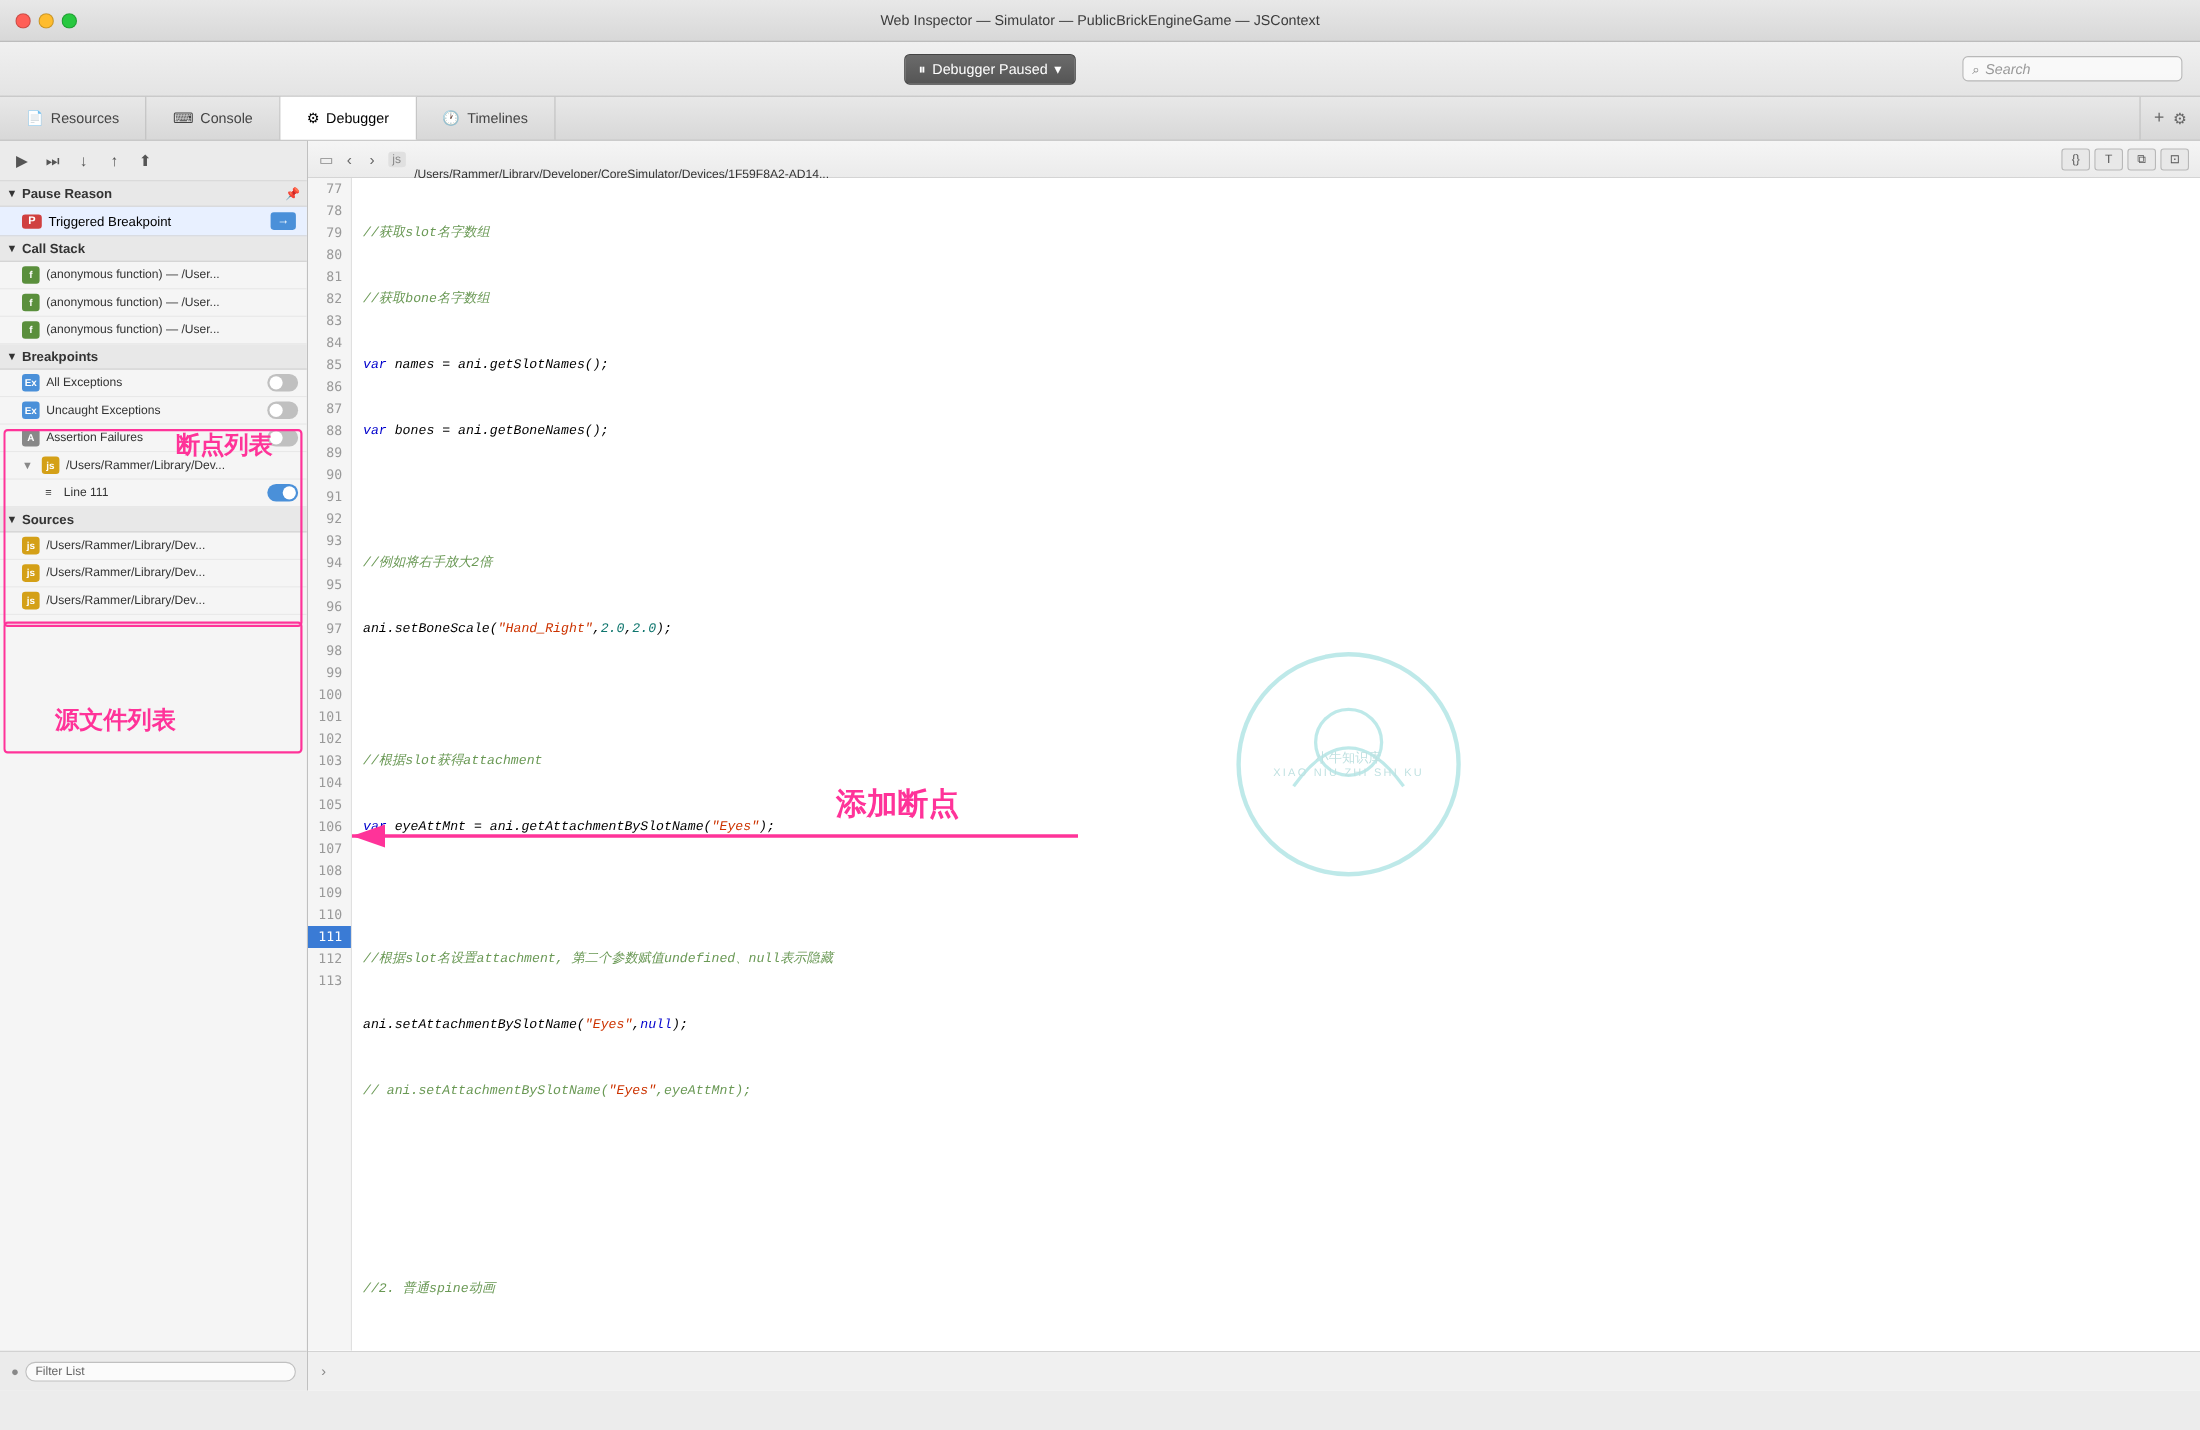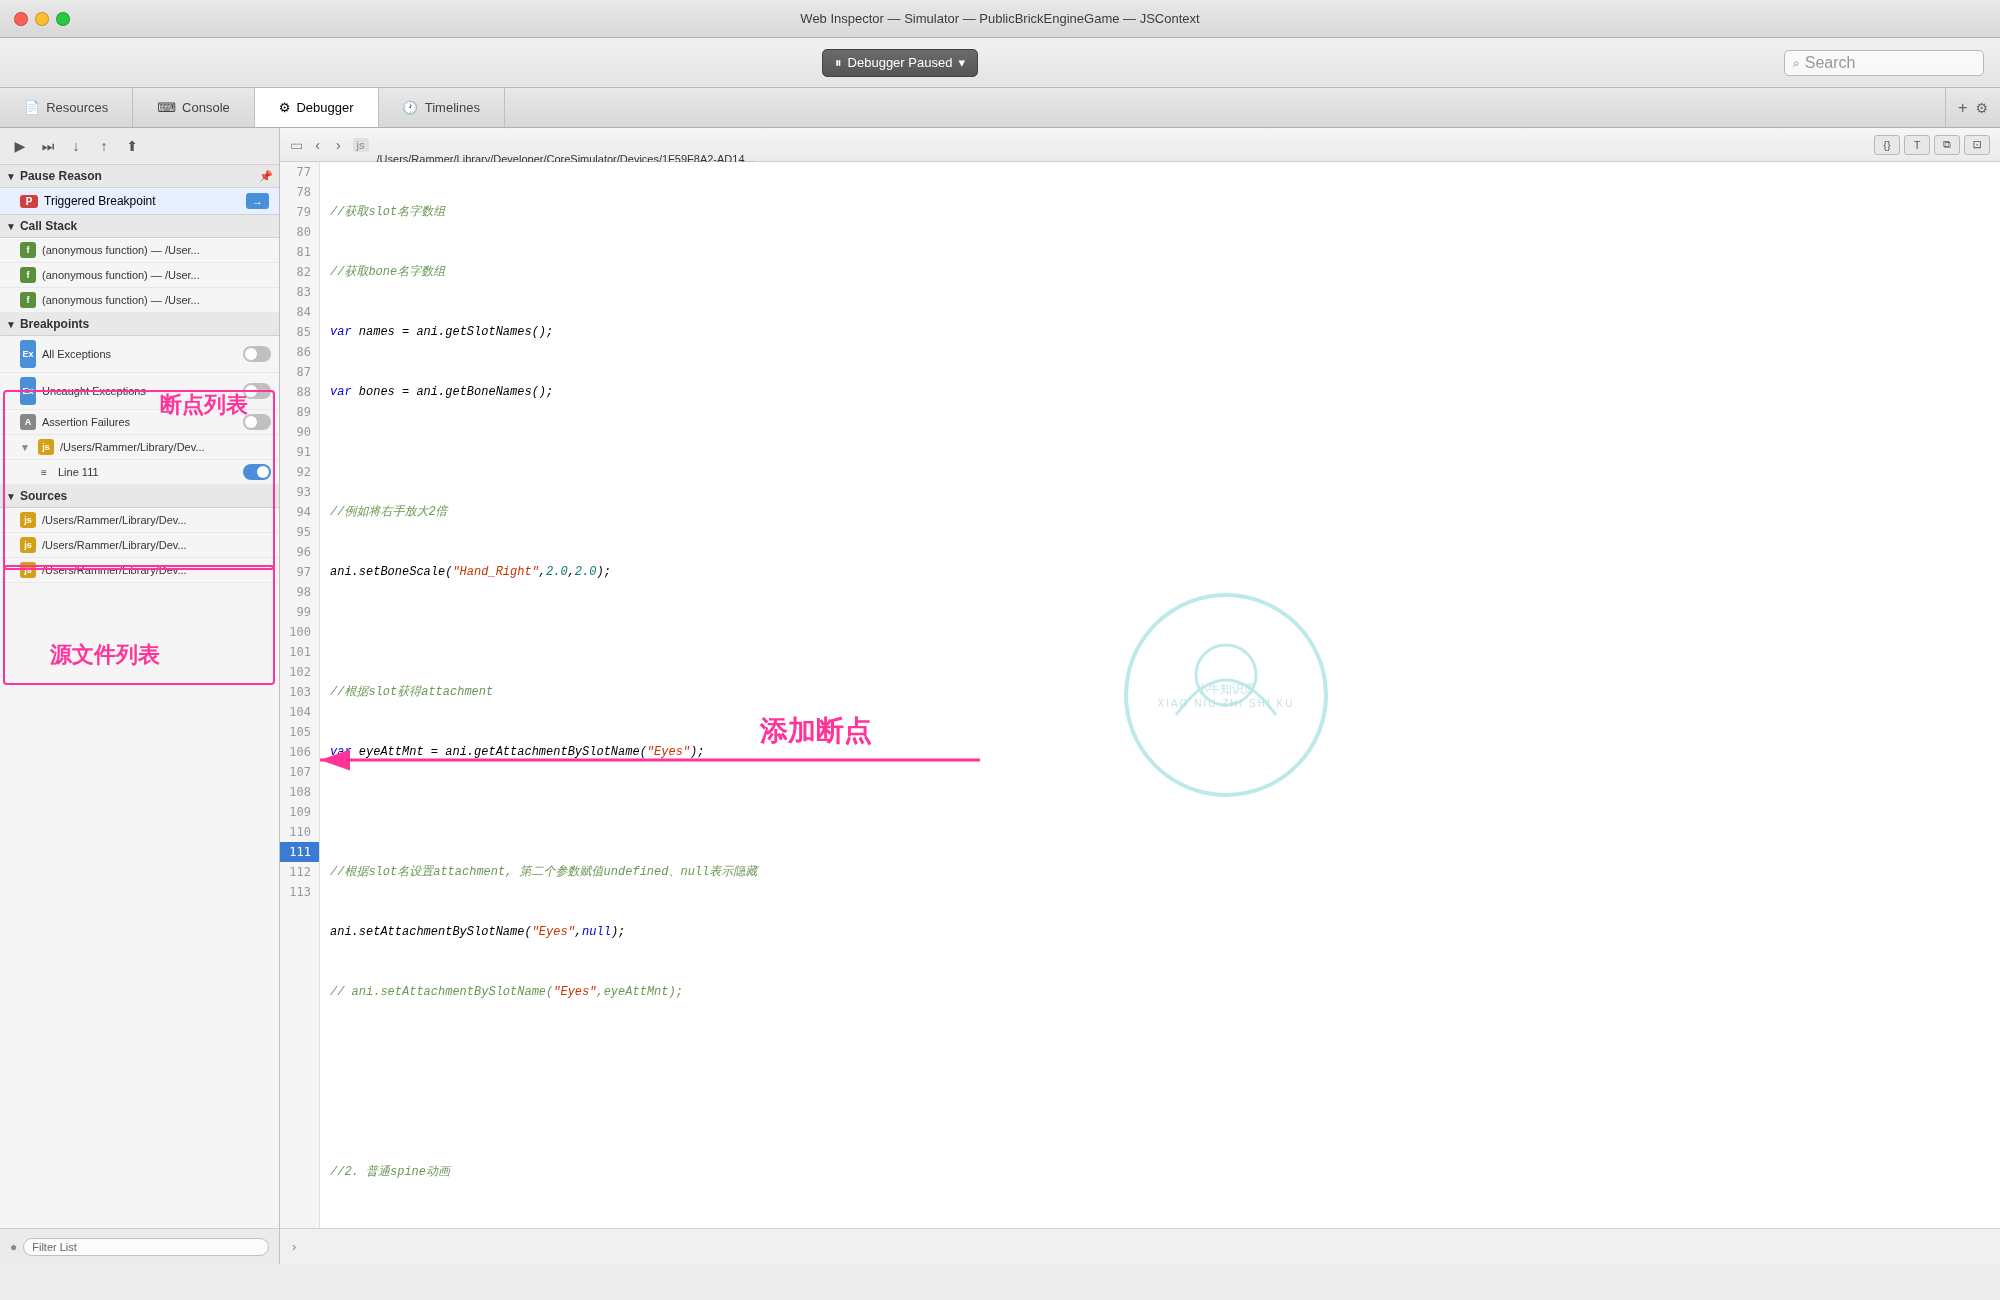--- a/index.html
+++ b/index.html
@@ -231,21 +231,21 @@
     .breakpoint-item {
       display: flex;
       align-items: center;
       padding: 4px 8px 4px 20px;
       font-size: 11px;
       color: #333;
       gap: 6px;
       border-bottom: 1px solid #e8e8e8;
     }
     .bp-icon-ex {
-      width: 16px; height: 28px;
+      width: 16px; height: 16px;
       background: #4a90d9;
       border-radius: 3px;
       display: flex; align-items: center; justify-content: center;
       color: white;
       font-size: 9px;
       font-weight: bold;
       flex-shrink: 0;
     }
     .bp-icon-a {
       width: 16px; height: 16px;
@@ -475,21 +475,21 @@
   <div class="top-toolbar-center">
     <div class="debugger-paused-btn">
       <span>⏸</span>
       <span>Debugger Paused</span>
       <span>▾</span>
     </div>
   </div>
   <div class="top-toolbar-right">
     <div class="search-box">
       <span class="search-icon-sym">⌕</span>
-      <span style="color:#999;font-size:16px;">Search</span>
+      <span style="color:#999;font-size:13px;font-style:italic;">Search</span>
     </div>
   </div>
 </div>
 
 <div class="tab-bar">
   <div class="tab-item">
     <span>📄</span>
     <span>Resources</span>
   </div>
   <div class="tab-item">

